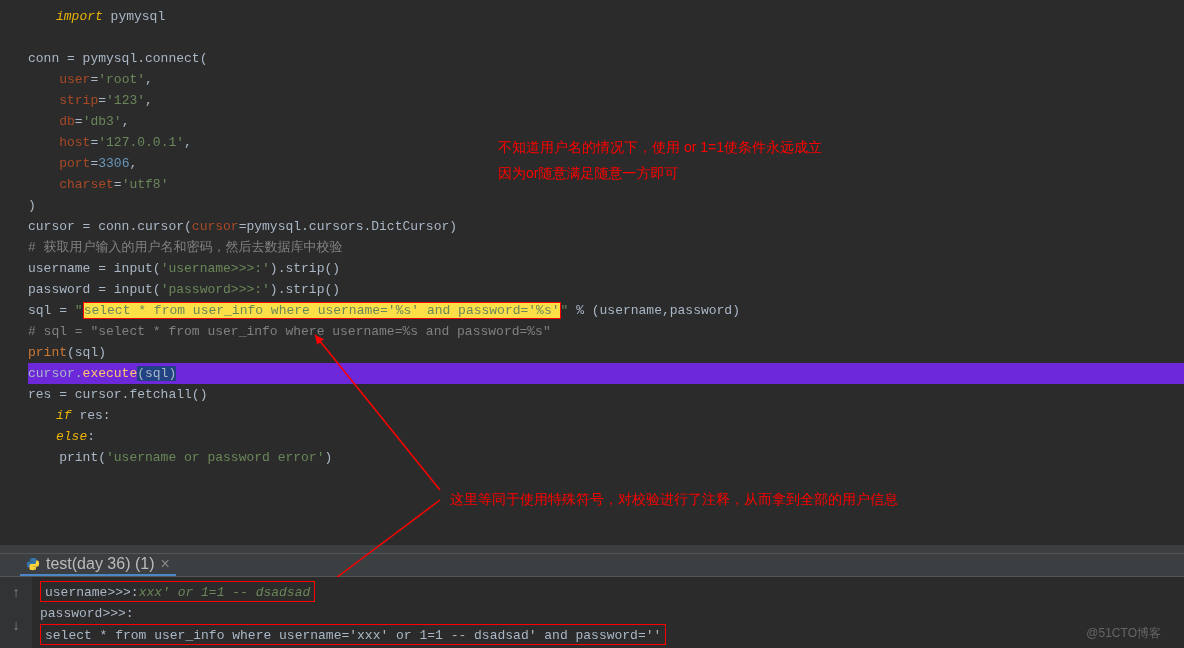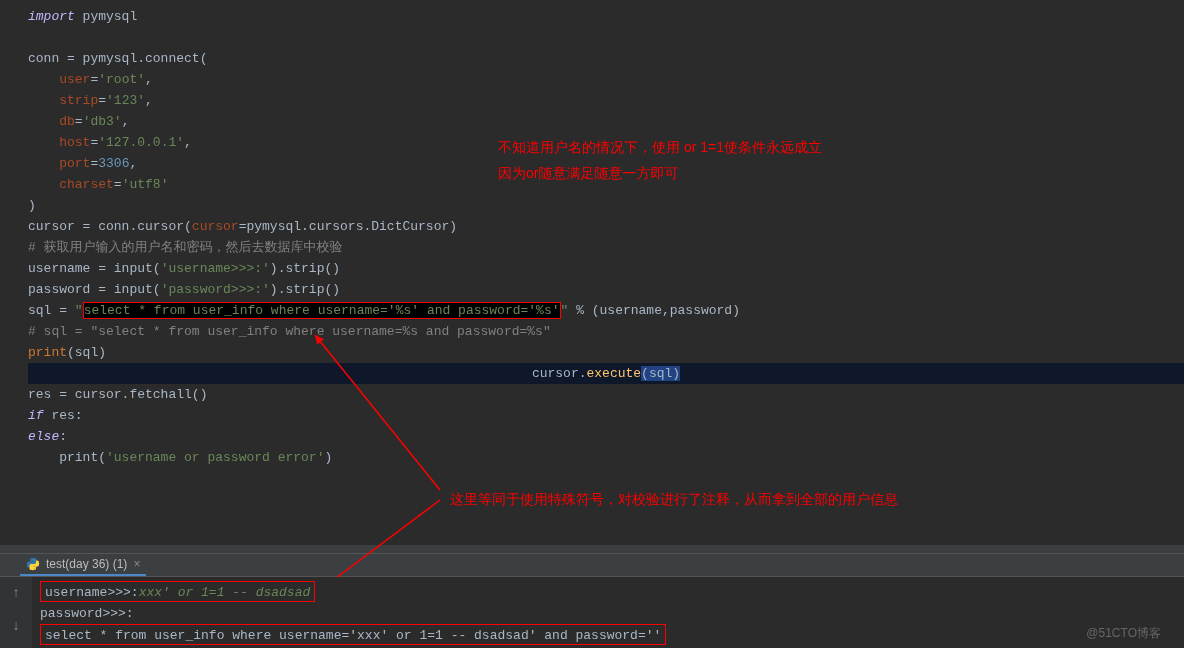--- a/index.html
+++ b/index.html
@@ -13,30 +13,30 @@
   position: relative;
 }
 .editor {
   position: relative;
   height: 545px;
   padding-left: 28px;
   padding-top: 6px;
   line-height: 21px;
 }
 .line { white-space: pre; color: #a9b7c6; height: 21px; }
-.kw { color: #c4b5fd; font-style: italic; }
+.kw { color: #eab308; font-style: italic; margin-left: 28px; }
 .kw2 { color: #cc7832; }
 .str { color: #6a8759; }
 .num { color: #6897bb; }
 .fn { color: #ffc66d; }
 .param { color: #aa4926; }
 .cmt { color: #808080; }
 .sel { background: #214283; }
-.hl { background: #000000; }
-.hlline { background: #0f172a; text-align: center; }
+.hl { background: #fde047; }
+.hlline { background: #6d28d9; }
 .annot1 {
   position: absolute;
   color: #ff0000;
   font-family: 'SimSun', sans-serif;
   font-size: 14px;
   line-height: 26px;
 }
 .redbox {
   border: 1px solid #ff0000;
 }
@@ -53,21 +53,21 @@
   padding-left: 20px;
   border-top: 1px solid #555;
   border-bottom: 1px solid #555;
 }
 .tab {
   display: flex;
   align-items: center;
   gap: 6px;
   padding: 0 6px;
   color: #bbb;
-  font-size: 12px;
+  font-size: 16px;
   font-family: sans-serif;
   height: 100%;
   border-bottom: 2px solid #4a88c7;
 }
 .tab .pyicon {
   width: 14px; height: 14px;
   display: inline-flex;
   align-items: center; justify-content: center;
 }
 .tab .close { color: #888; cursor: pointer; }

